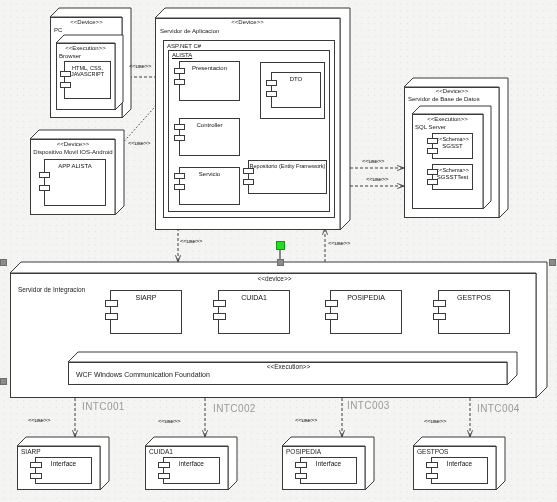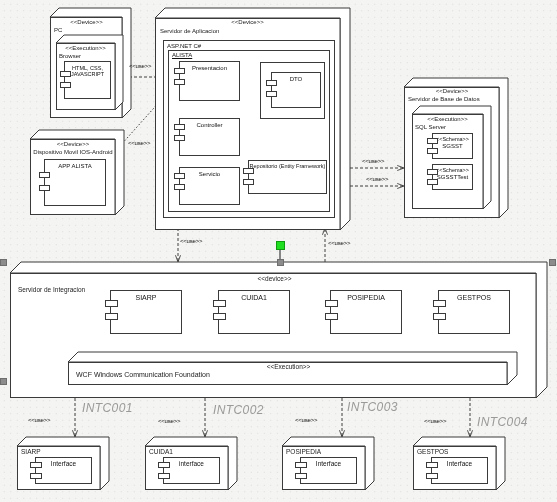--- a/index.html
+++ b/index.html
@@ -28,21 +28,21 @@
   
   .rect{position:absolute;background:#fff;border:1px solid #3a3a3a;box-sizing:border-box;}
   .rect.nofill{background:transparent;}
   .ctitle{position:absolute;left:0;right:0;text-align:center;color:#111;}
 
   
   .tab{position:absolute;width:11px;height:6px;background:#fff;border:1px solid #3a3a3a;box-sizing:border-box;}
   .txt{position:absolute;white-space:nowrap;color:#111;}
   .txt.u{text-decoration:underline;}
   .lbl-use{position:absolute;white-space:nowrap;color:#111;font-size:6px;letter-spacing:-0.2px;}
-  .intc{position:absolute;white-space:nowrap;color:#9a9a9a;font-style:italic;font-size:12px;letter-spacing:0.4px;}
+  .intc{position:absolute;white-space:nowrap;color:#9a9a9a;font-size:10px;letter-spacing:0.4px;}
 
   svg.lines{position:absolute;left:0;top:0;width:557px;height:502px;overflow:visible;pointer-events:none;}
 
   .handle{position:absolute;width:7px;height:7px;background:#8c8c8c;border:1px solid #6e6e6e;box-sizing:border-box;}
   .greenh{position:absolute;width:9px;height:9px;background:#20df20;border:1px solid #0f9a0f;box-sizing:border-box;}
 </style>
 </head>
 <body>
 
 <div id="canvas">
@@ -305,21 +305,21 @@
       <polygon points="0,9 9,0 92,0 92,44 83,53 83,9" fill="#ffffff" stroke="#3a3a3a" stroke-width="1"></polygon>
       <rect x="0.5" y="9.5" width="82.5" height="43" fill="#ffffff" stroke="#3a3a3a" stroke-width="1"></rect>
     </svg>
     <div class="nname" style="left:4px;top:11px;font-size:6.5px;">GESTPOS</div>
     <div class="rect" style="left:18px;top:20px;width:57px;height:27px;">
       <div class="ctitle" style="top:2px;font-size:6.5px;">Interface</div>
     </div>
     <div class="tab" style="left:13px;top:25px;width:12px;height:6px;"></div>
     <div class="tab" style="left:13px;top:36px;width:12px;height:6px;"></div>
   </div>
-  <div class="intc" style="left:477px;top:415px;">INTC004</div>
+  <div class="intc" style="left:477px;top:403px;">INTC004</div>
   <div class="lbl-use" style="left:424px;top:418px;">&lt;&lt;use&gt;&gt;</div>
 
   <div class="lbl-use" style="left:129px;top:63px;">&lt;&lt;use&gt;&gt;</div>
   <div class="lbl-use" style="left:128px;top:140px;">&lt;&lt;use&gt;&gt;</div>
   <div class="lbl-use" style="left:362px;top:158px;">&lt;&lt;use&gt;&gt;</div>
   <div class="lbl-use" style="left:366px;top:176px;">&lt;&lt;use&gt;&gt;</div>
   <div class="lbl-use" style="left:180px;top:238px;">&lt;&lt;use&gt;&gt;</div>
   <div class="lbl-use" style="left:328px;top:240px;">&lt;&lt;use&gt;&gt;</div>
 
   <div class="greenh" style="left:276px;top:241px;"></div>

